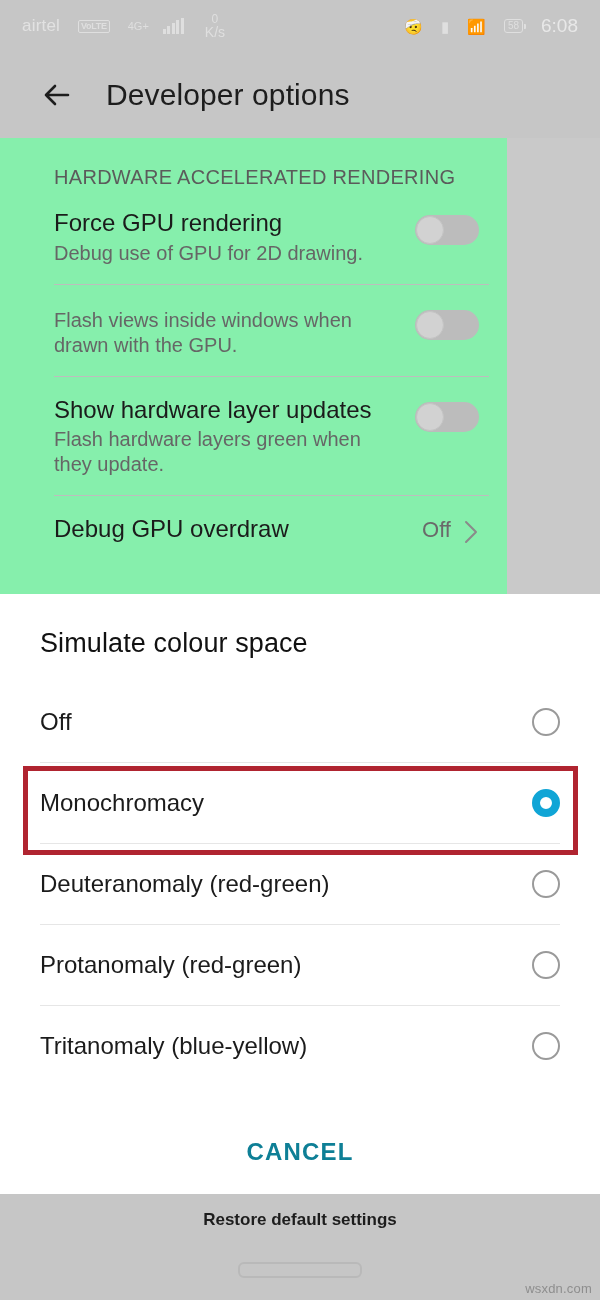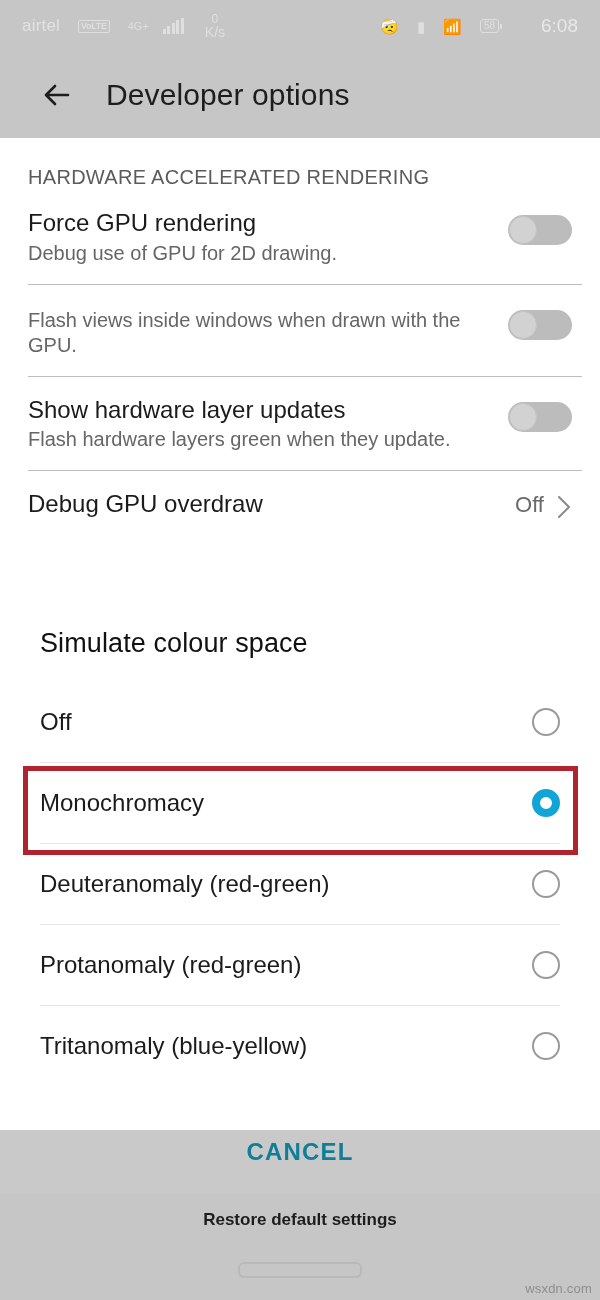--- a/index.html
+++ b/index.html
@@ -98,21 +98,21 @@
     content: "";
     position: absolute;
     right: -4px; top: 4px;
     width: 2px; height: 5px;
     background: #dfdfdf;
     border-radius: 0 1px 1px 0;
   }
   .clock {
     color: #e8e8e8;
     font-size: 19px;
-    margin-left: 24px;
+    margin-left: 0;
   }
 
   
   .appbar {
     position: absolute;
     top: 52px; left: 0;
     width: 600px;
     height: 86px;
     background: #c6c6c6;
     display: flex;
@@ -130,24 +130,25 @@
     font-size: 30px;
     color: #1d1d1d;
     margin-left: 28px;
     letter-spacing: .1px;
   }
 
   
   .settings {
     position: absolute;
     top: 138px; left: 0;
-    width: 600px;
+    width: 481px;
     height: 456px;
-    background: #ffffff;
+    background: #86efac;
     overflow: hidden;
+    padding-left: 26px;
   }
   .section-title {
     font-size: 20px;
     color: #5b5b5b;
     padding: 28px 28px 0 28px;
     letter-spacing: .3px;
   }
   .row {
     display: flex;
     align-items: flex-start;
@@ -202,21 +203,21 @@
     margin-left: 12px;
     margin-top: 4px;
     color: #8a8a8a;
   }
 
   
   .dialog {
     position: absolute;
     top: 594px; left: 0;
     width: 600px;
-    height: 536px;
+    height: 600px;
     background: #ffffff;
   }
   .dialog-title {
     font-size: 27px;
     color: #111111;
     padding: 34px 40px 0 40px;
     letter-spacing: .1px;
   }
   .options { margin-top: 22px; }
   .option {

